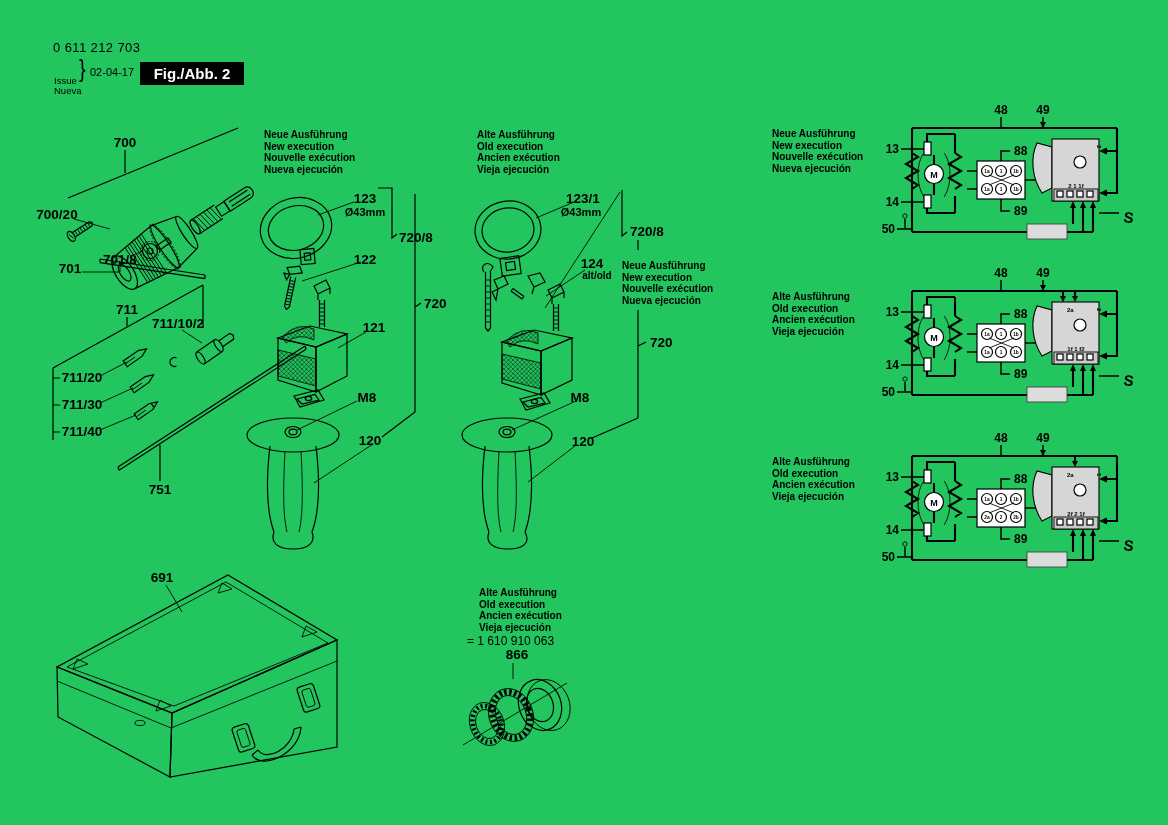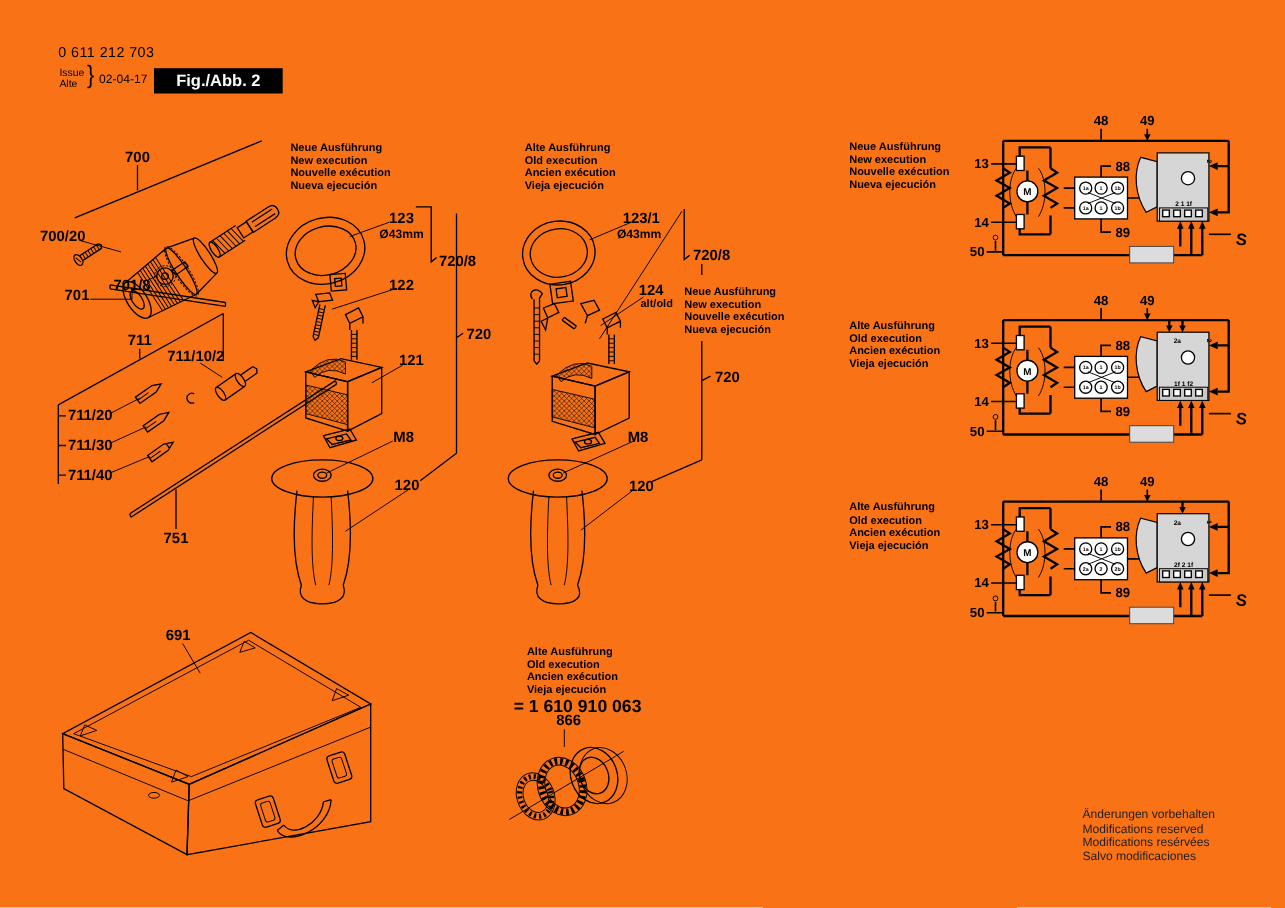--- a/index.html
+++ b/index.html
@@ -1,26 +1,26 @@
 <!DOCTYPE html>
 <html><head>
 <meta charset="utf-8">
 <style>
   html,body{margin:0;padding:0;background:#fff;}
-  .sheet{position:relative;width:1168px;height:825px;background:#f97316;overflow:hidden;
+  .sheet{position:relative;width:1168px;height:825px;background:#22c55e;overflow:hidden;
          font-family:"Liberation Sans",sans-serif;color:#000;}
   .abs{position:absolute;white-space:nowrap;}
   .pn{font-size:13px;letter-spacing:.4px;}
-  .iss{font-size:9.5px;line-height:10px;}
+  .iss{font-size:9.5px;line-height:10px;margin-top:14px;}
   .brace{font-size:20px;transform:scaleY(1.15);}
   .date{font-size:11px;}
-  .figbox{position:absolute;left:140px;top:62px;width:117px;height:23px;background:#000;color:#fff;
+  .figbox{position:absolute;left:140px;top:62px;width:104px;height:23px;background:#000;color:#fff;
           font-weight:bold;font-size:15px;display:flex;align-items:center;justify-content:center;}
   .tb{position:absolute;font-size:10px;font-weight:bold;line-height:11.5px;white-space:nowrap;}
-  .ref{position:absolute;font-size:16px;font-weight:bold;white-space:nowrap;}
+  .ref{position:absolute;font-size:12px;font-weight:normal;white-space:nowrap;}
   .footer-block{position:absolute;font-size:11px;font-weight:normal;line-height:12.5px;color:#1d1d1d;}
   svg{position:absolute;overflow:visible;}
   svg text{font-family:"Liberation Sans",sans-serif;font-weight:bold;fill:#000;}
   .tl{font-size:13.5px;}   
   .td{font-size:11px;}     
   .ta{font-size:10px;}     
   .wl{font-size:12px;}     
   .tm{font-size:9px;}      
   .tc{font-size:4.8px;font-weight:bold;} 
   .ts{font-size:6px;}      
@@ -33,21 +33,21 @@
   .fg{fill:#d6d6d6;stroke:#000;stroke-width:1.1;}
   .blk{fill:#000;stroke:none;}
 </style>
 </head>
 <body>
 
 <div class="sheet">
 
   <div class="abs pn" style="left:53px;top:40px">0 611 212 703</div>
   <div class="abs iss" style="left:54px;top:62px">Issue</div>
-  <div class="abs iss" style="left:54px;top:72px">Alte</div>
+  <div class="abs iss" style="left:54px;top:72px">Nueva</div>
   <div class="abs brace" style="left:79px;top:58px">}</div>
   <div class="abs date" style="left:90px;top:66px">02-04-17</div>
   <div class="figbox">Fig./Abb. 2</div>
 
   <svg style="left:30px;top:110px" width="420" height="395" viewBox="0 0 420 395">
 
     <g>
       <path class="ln" d="M38,88 L208,18 M95,40 V63"></path>
       <path class="ln" d="M23,258 L173,175 M173,175 V218 M23,258 V330 M23,268 H30 M23,295 H30 M23,322 H30 M97,207 V216"></path>
     </g>
@@ -537,20 +537,14 @@
     <text class="tS" x="246" y="121" transform="rotate(8 246 121)">S</text>
     <text class="wl" x="124" y="13" text-anchor="middle">48</text>
     <text class="wl" x="166" y="13" text-anchor="middle">49</text>
     <text class="wl" x="22" y="52" text-anchor="end">13</text>
     <text class="wl" x="22" y="105" text-anchor="end">14</text>
     <text class="wl" x="18" y="132" text-anchor="end">50</text>
     <text class="wl" x="137" y="54">88</text>
     <text class="wl" x="137" y="114">89</text>
   </svg>
 
-  <div class="footer-block" style="left:984px;top:735px">
-    <div>Änderungen vorbehalten</div>
-    <div>Modifications reserved</div>
-    <div>Modifications resérvées</div>
-    <div>Salvo modificaciones</div>
-  </div>
 
 </div>
 
 </body></html>

